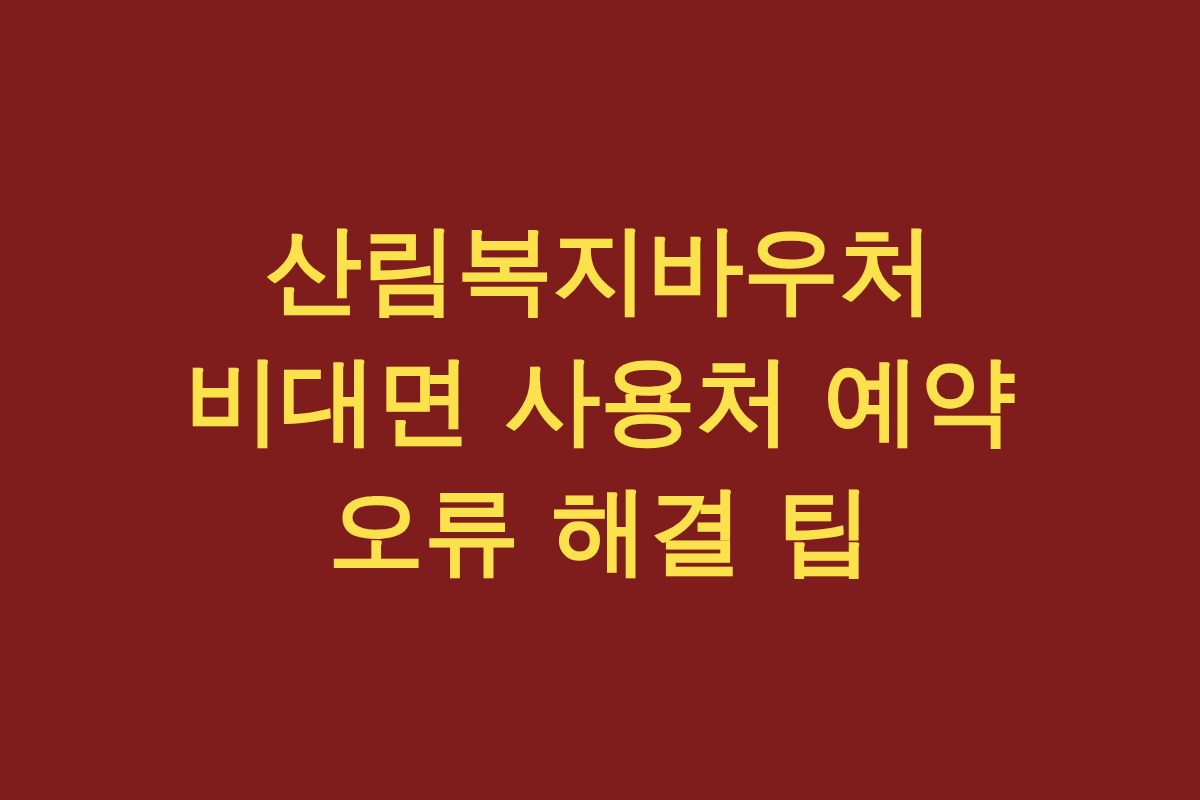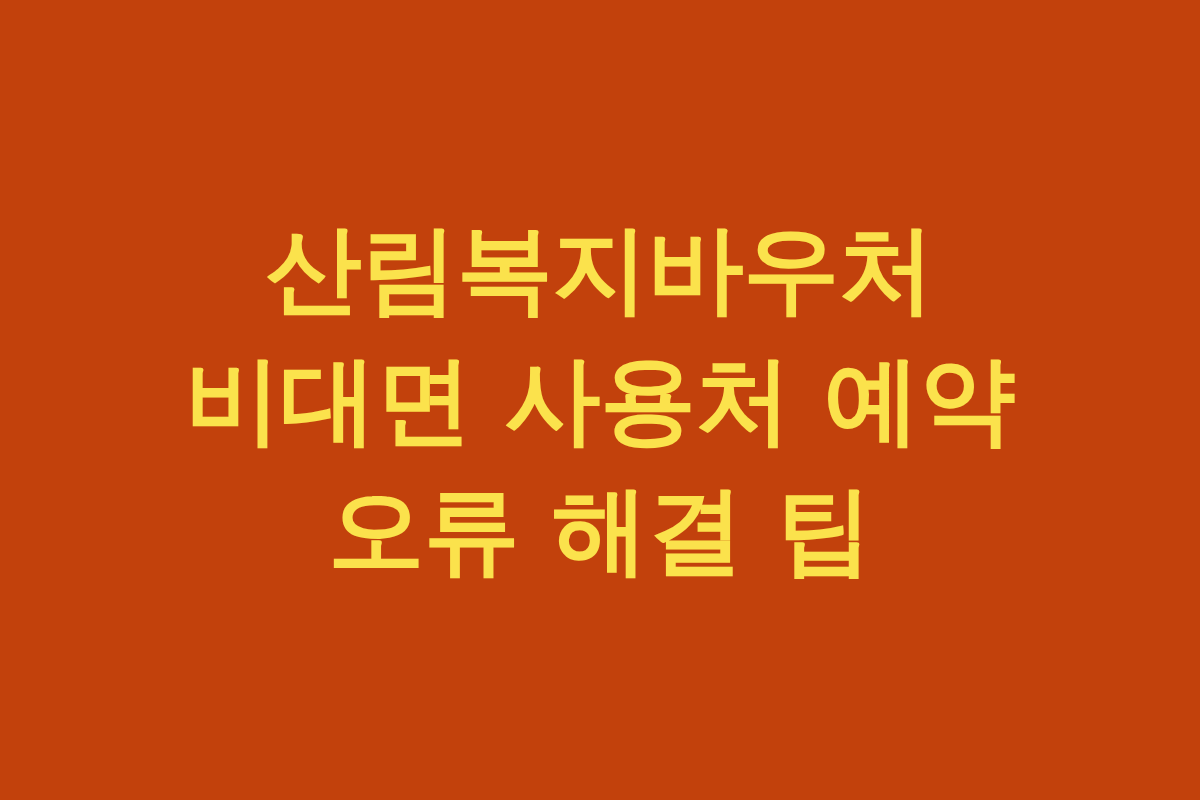--- a/index.html
+++ b/index.html
@@ -41,21 +41,21 @@
     line-height: 1.36;
     letter-spacing: -0.5px;
     word-break: keep-all;
     white-space: pre-line;
     text-rendering: optimizeLegibility;
   }
 </style>
 </head>
 <body>
 
-<div class="title-card" style="background-color: #c2410c;">
+<div class="title-card" style="background-color: #7f1d1d;">
 
   <div class="headline-block">
 
     <h1 class="headline" style="color: rgb(251, 226, 76);">산림복지바우처 비대면 사용처 예약 오류 해결 팁</h1>
 
   </div>
 
 </div>
 
 </body></html>

